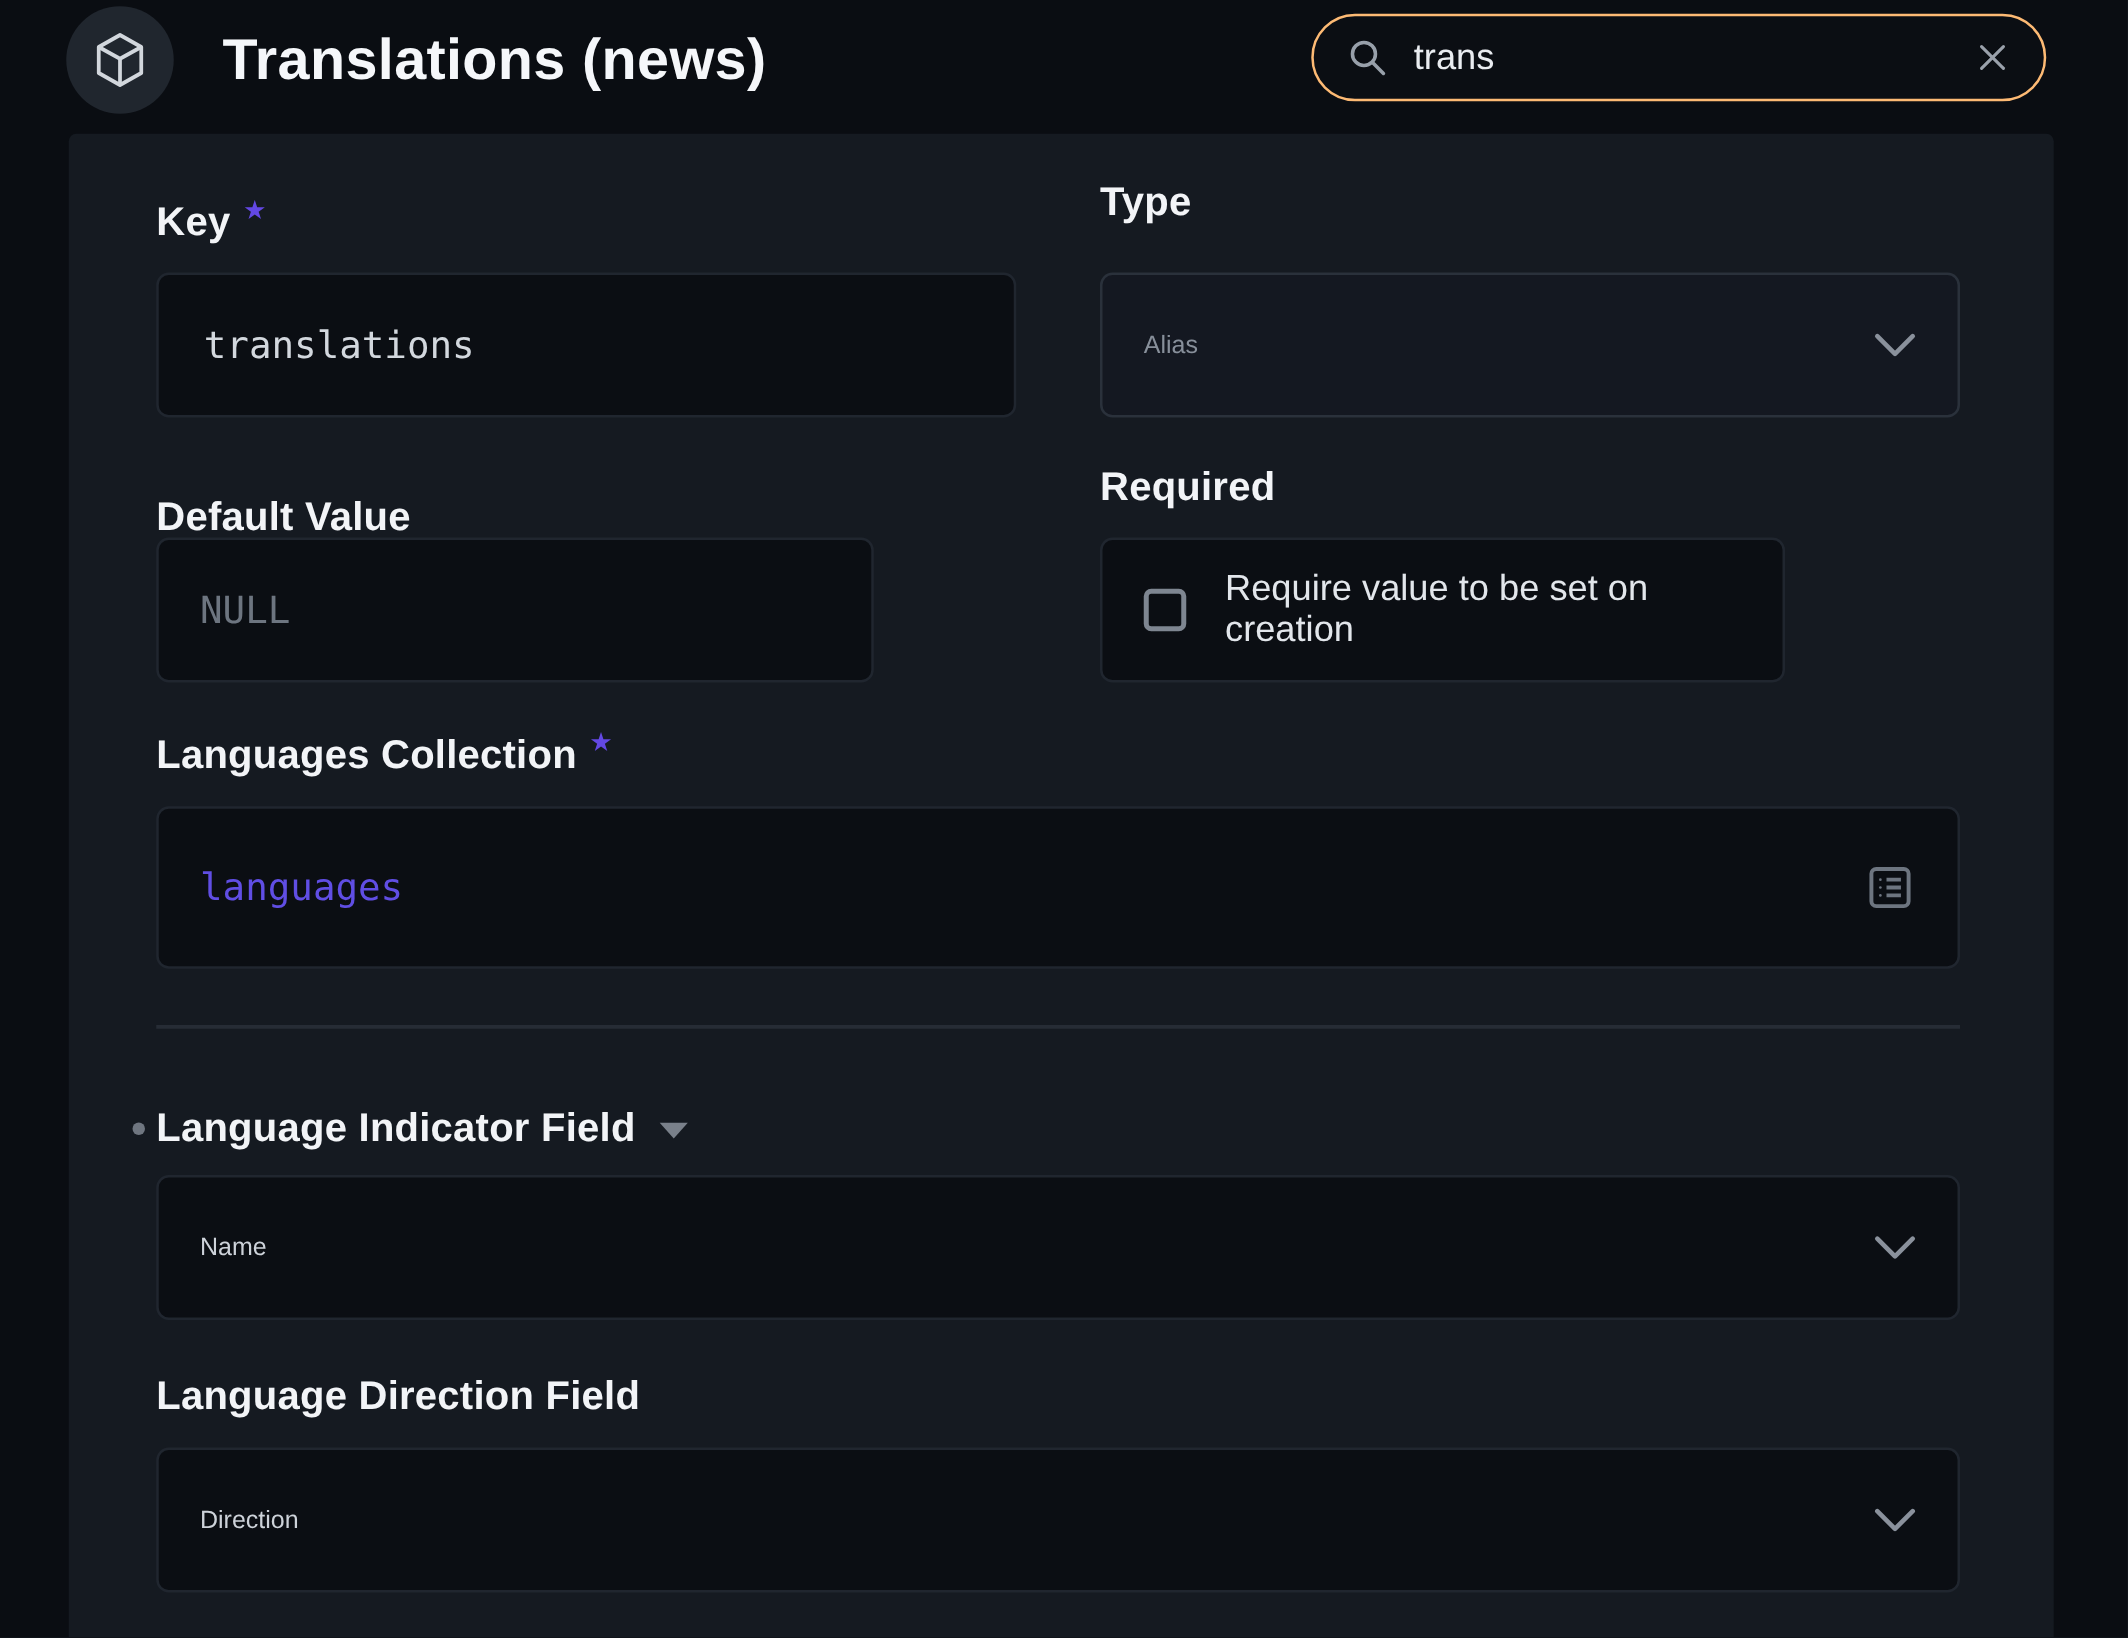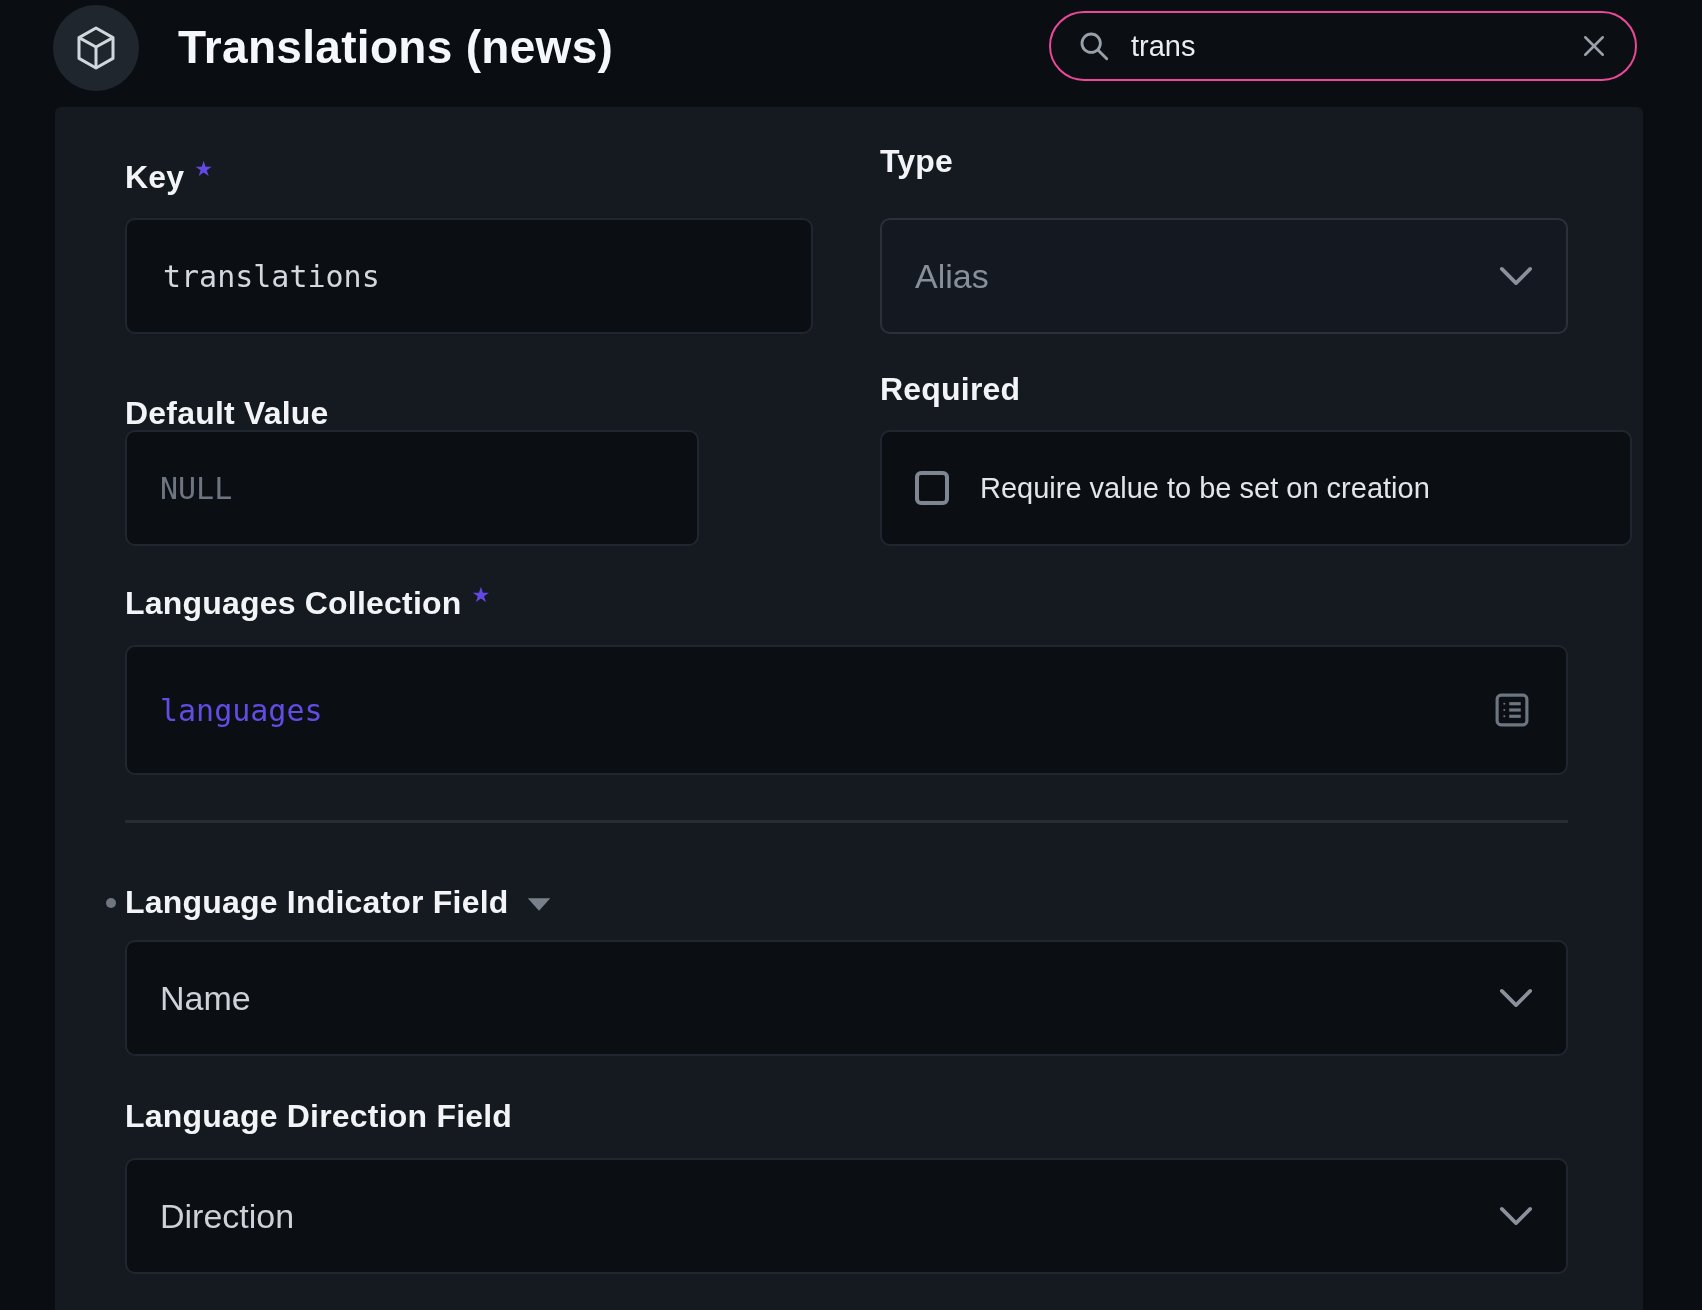--- a/index.html
+++ b/index.html
@@ -7,37 +7,37 @@
     width:1702px;height:1310px;position:relative;overflow:hidden;
     background:#0a0d12;color:#f2f4f7;
     font-family:"Liberation Sans", sans-serif;
   }
   
   .badge{position:absolute;left:53px;top:5px;width:86px;height:86px;border-radius:50%;
     background:#20262e;display:flex;align-items:center;justify-content:center;}
   .title{position:absolute;left:178px;top:20px;font-size:46px;font-weight:bold;
     color:#f5f7fa;letter-spacing:.3px;white-space:nowrap;}
   .search{position:absolute;left:1049px;top:11px;width:588px;height:70px;box-sizing:border-box;
-    border:2px solid #ec4899;border-radius:36px;background:#0b0e13;
+    border:2px solid #fdba74;border-radius:36px;background:#0b0e13;
     display:flex;align-items:center;padding:0 26px;gap:18px;}
   .search input{flex:1;background:transparent;border:0;outline:0;color:#e9ecf0;
     font-size:29px;font-family:"Liberation Sans",sans-serif;min-width:0;}
   .icon-btn{display:flex;align-items:center;justify-content:center;cursor:pointer;}
   
   .panel{position:absolute;left:55px;top:107px;width:1588px;height:1203px;
     background:#151a21;border-radius:6px 6px 0 0;}
   .lbl{position:absolute;display:flex;align-items:center;font-size:32px;font-weight:bold;
     color:#f2f4f7;letter-spacing:.2px;white-space:nowrap;}
   .star{color:#6348e4;font-size:21px;margin-left:10px;transform:translateY(-9px);font-weight:normal;}
   .box{position:absolute;box-sizing:border-box;height:116px;border-radius:10px;
     background:#0b0e13;border:2px solid #20262f;display:flex;align-items:center;padding:0 33px;}
   .mono{font-family:"DejaVu Sans Mono", monospace;}
   input.box{font-family:"DejaVu Sans Mono", monospace;font-size:30px;color:#d3d8de;outline:0;}
   input.box::placeholder{color:#6d7580;opacity:1;}
-  .sel-val{font-size:34px;color:#cdd2d9;}
+  .sel-val{font-size:20px;color:#cdd2d9;}
   .muted{color:#878f9a;}
   .purple{color:#604ee4;font-size:30px;}
   .chev{margin-left:auto;flex:none;}
   .type-box{background:#141821;border-color:#2a313b;}
   .checkbox{width:34px;height:34px;box-sizing:border-box;border:4px solid #7e8691;
     border-radius:6px;background:transparent;flex:none;cursor:pointer;}
   .check-lbl{font-size:29px;color:#e2e6eb;margin-left:31px;}
   .list-btn{margin-left:auto;}
   .divider{position:absolute;left:70px;top:713px;width:1443px;height:3px;background:#262c35;}
   .edited-dot{position:absolute;left:51px;top:791px;width:10px;height:10px;border-radius:50%;background:#6f7680;}
@@ -91,21 +91,21 @@
   </div>
 
   <div class="lbl" style="left:70px;top:264px;margin-top:24px;">
     <span>Default Value</span>
   </div>
   <input class="box" style="left: 70px; top: 323px; width: 574px; position: absolute;" placeholder="NULL">
 
   <div class="lbl" style="left:825px;top:264px;">
     <span>Required</span>
   </div>
-  <div class="box" style="left:825px;top:323px;width:752px;">
+  <div class="box" style="left:825px;top:323px;width:548px;">
     <span class="checkbox"></span>
     <span class="check-lbl">Require value to be set on creation</span>
   </div>
 
   <div class="lbl" style="left:70px;top:478px;">
     <span>Languages Collection</span>
     <span class="star">★</span>
   </div>
   <div class="box" style="left:70px;top:538px;width:1443px;height:130px;">
     <span class="purple mono">languages</span>

